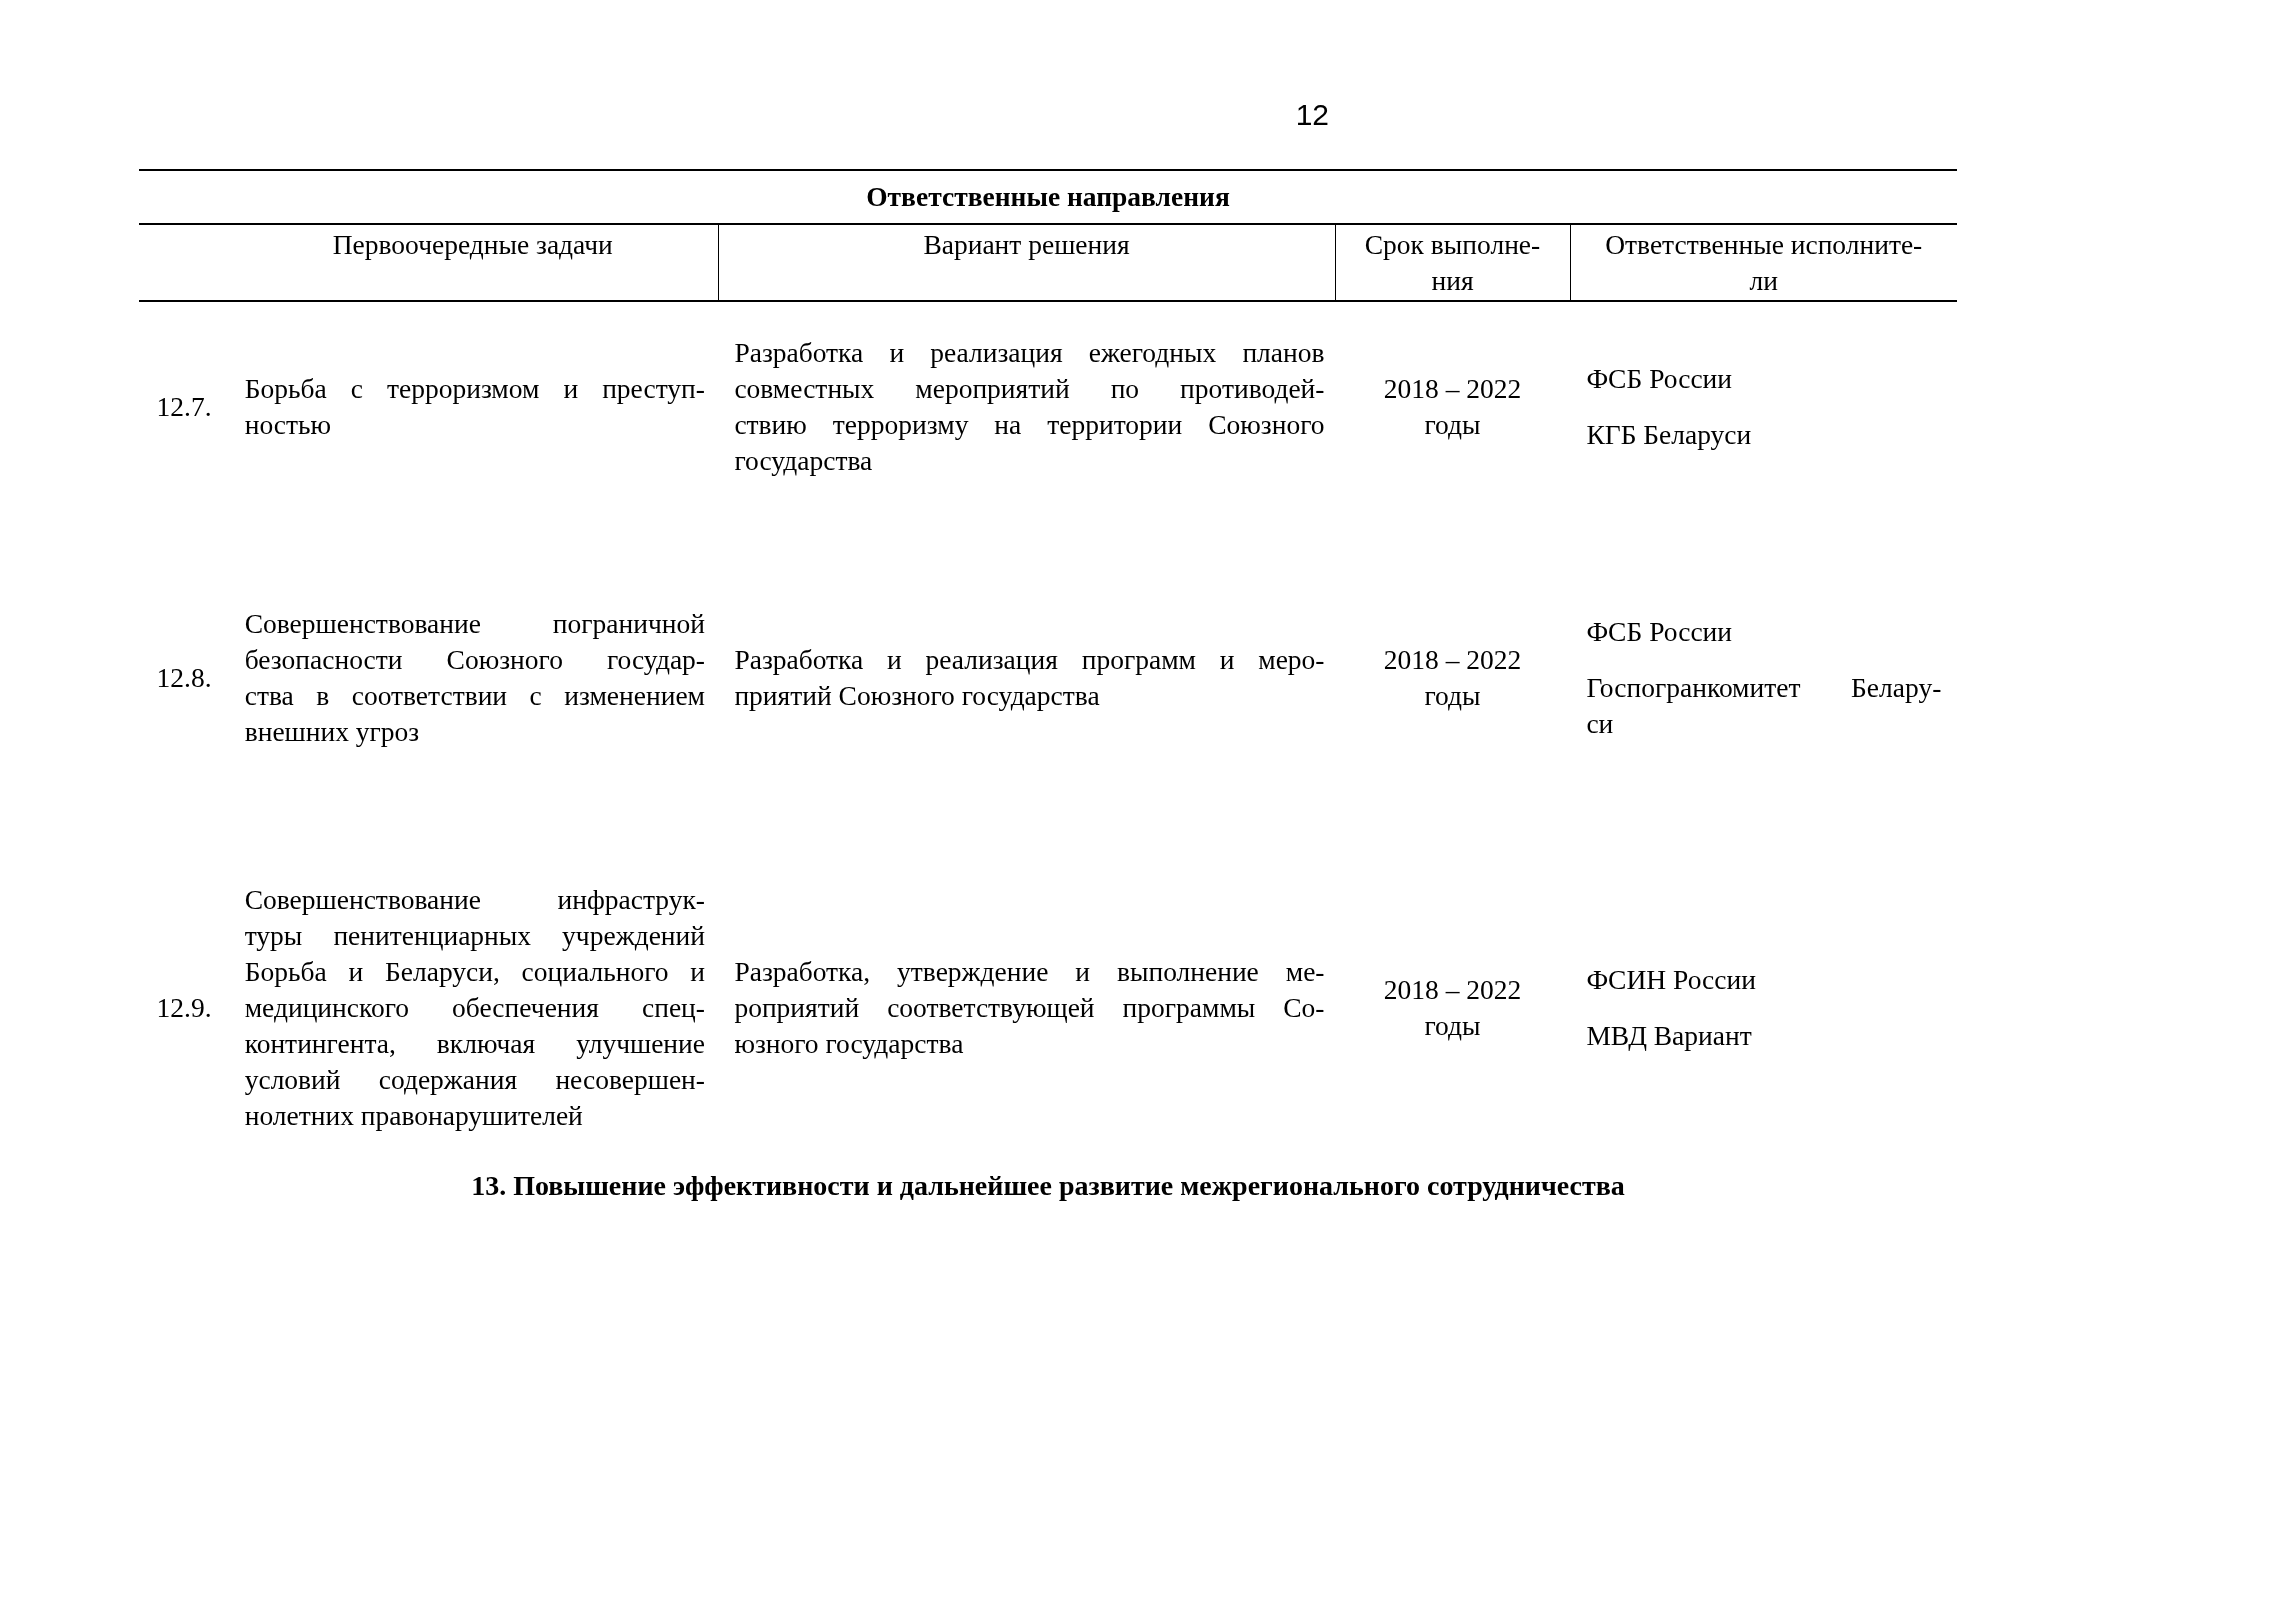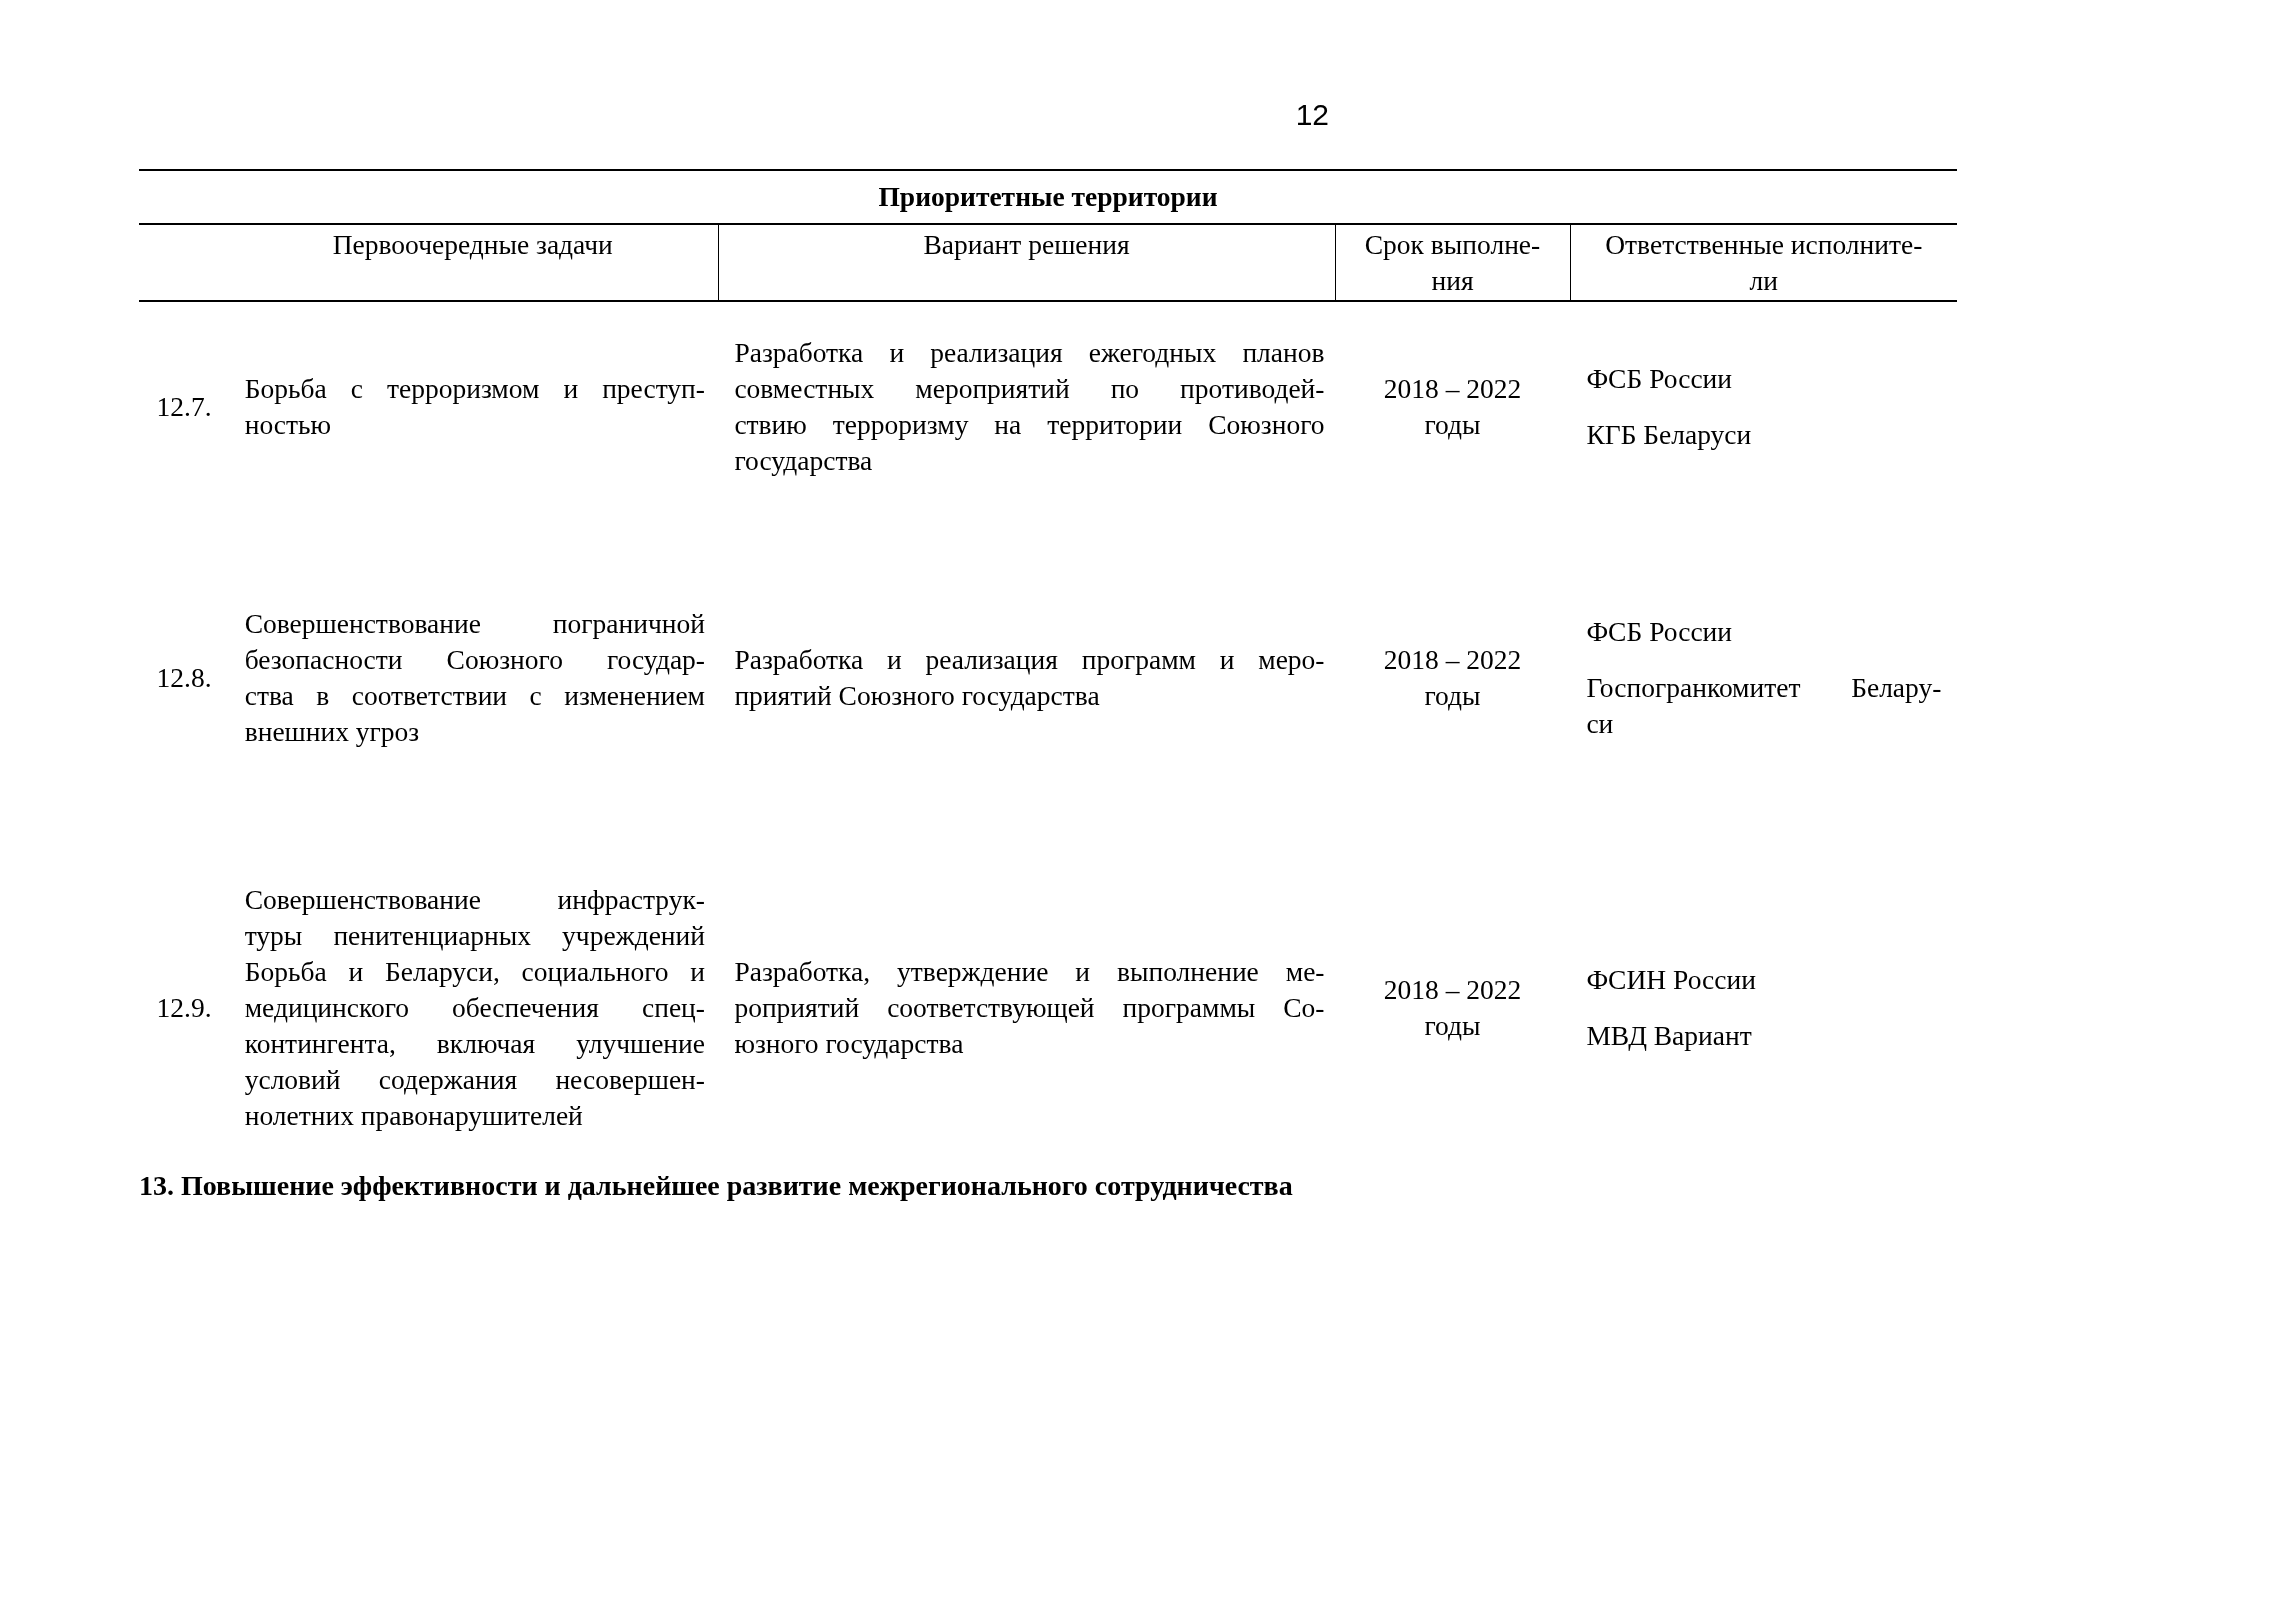--- a/index.html
+++ b/index.html
@@ -84,20 +84,21 @@
   }
 
   .para + .para { margin-top: 20px; }
   .line:empty::before { content: "\00a0"; }
 
   .section-heading {
     position: absolute;
     left: 139px;
     top: 1168px;
     width: 1818px;
+    text-align: center;
     font-weight: bold;
     font-size: 28px;
     line-height: 36px;
   }
 </style>
 </head>
 <body>
 
 <div class="page-number">12</div>
 
@@ -105,21 +106,21 @@
   <colgroup>
     <col style="width:90px">
     <col style="width:489px">
     <col style="width:617px">
     <col style="width:235px">
     <col style="width:387px">
   </colgroup>
 
   <tbody>
       <tr>
-    <td class="title-cell" colspan="5">Приоритетные территории</td>
+    <td class="title-cell" colspan="5">Ответственные направления</td>
   </tr>
 
   <tr>
     <td class="hdr hdr-tasks cell-center" colspan="2">
           <div class="line">Первоочередные задачи</div>
         </td>
     <td class="hdr hdr-solution cell-center">
           <div class="line">Вариант решения</div>
         </td>
     <td class="hdr hdr-deadline cell-center">

